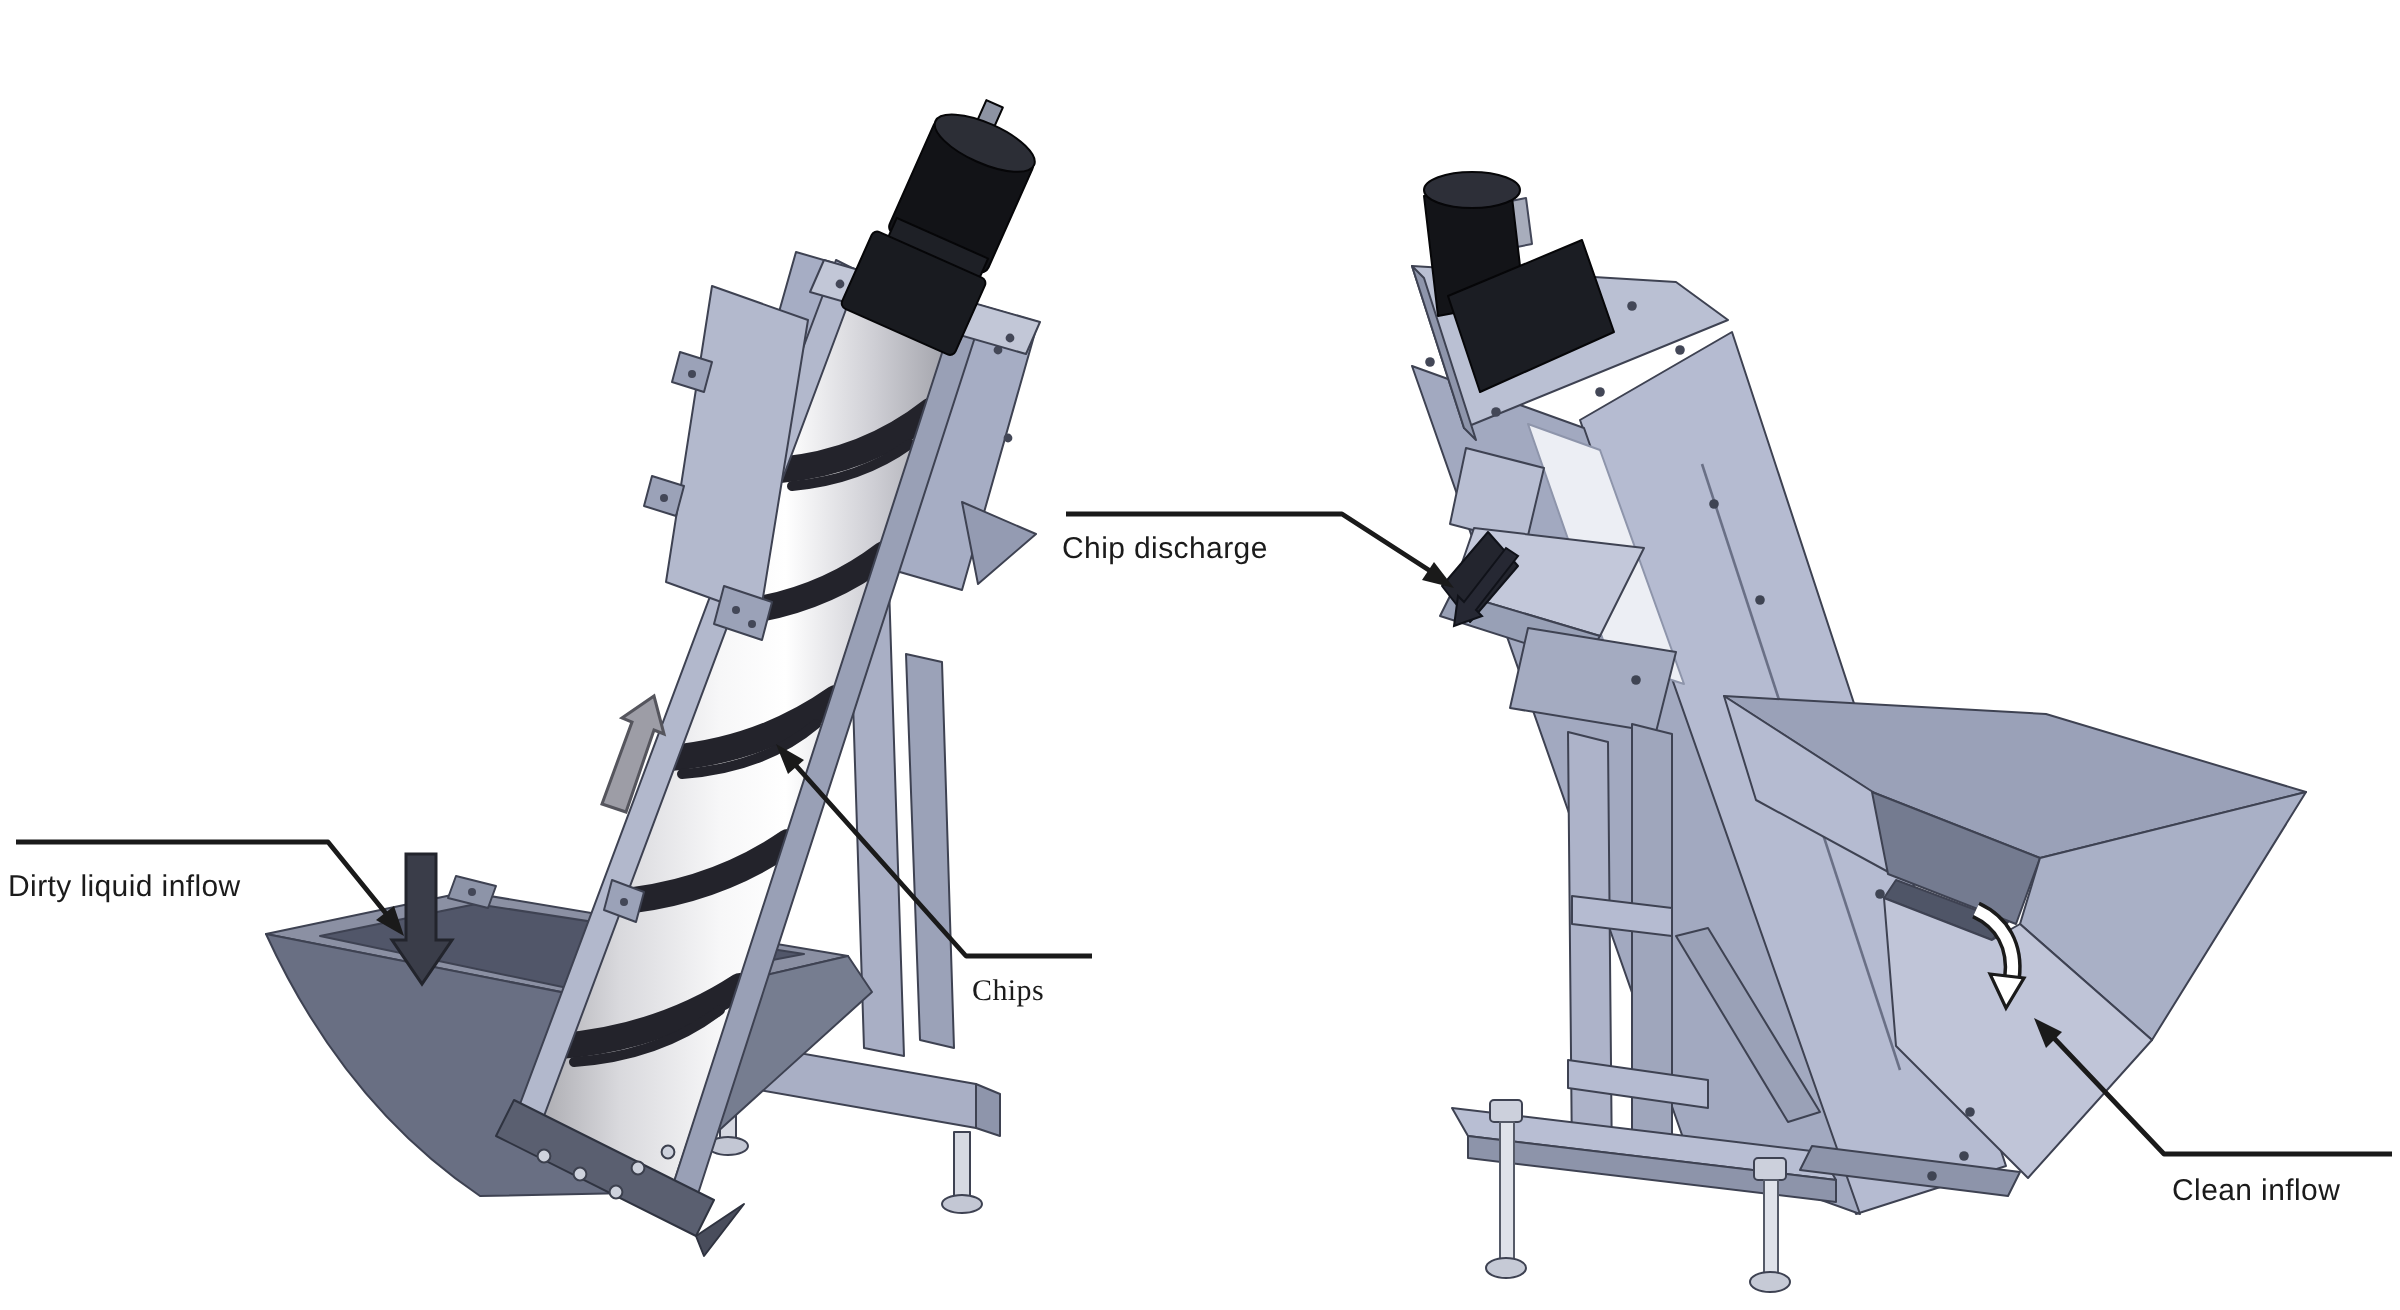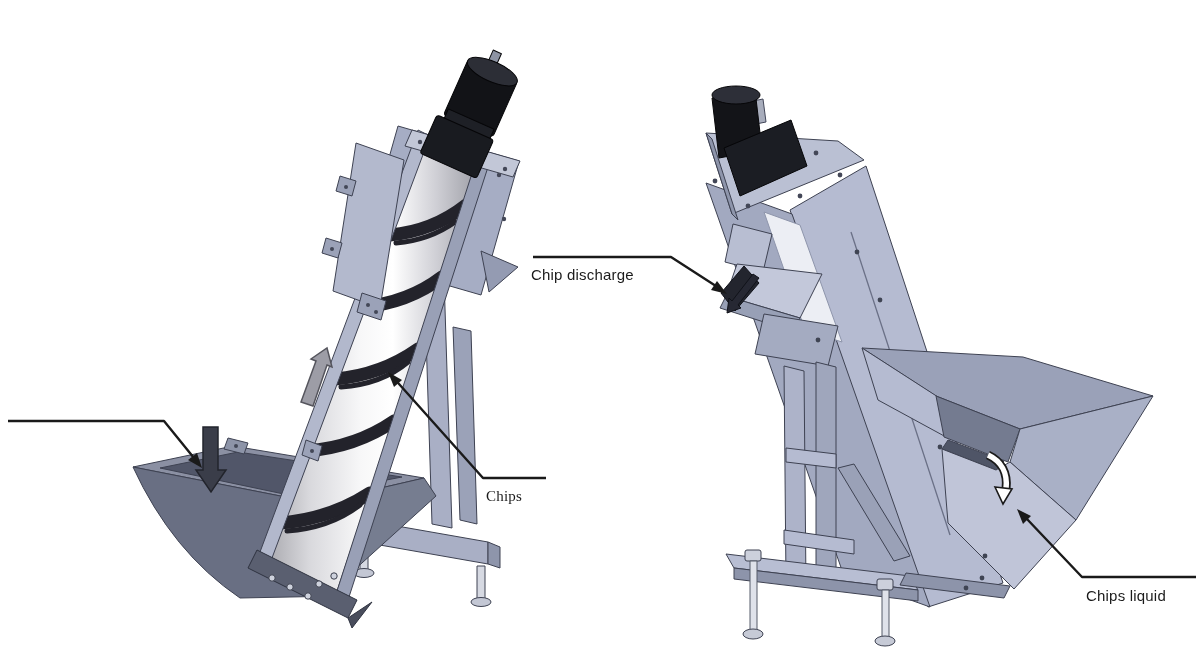--- a/index.html
+++ b/index.html
@@ -236,20 +236,21 @@
     <polygon points="388,372 402,380 394,387" fill="#1a1a1a" stroke="none"></polygon>
 
     <path d="M533,257 L671,257 L719,288"></path>
     <polygon points="727,294 717,281 711,290" fill="#1a1a1a" stroke="none"></polygon>
 
     <path d="M1196,577 L1082,577 L1026,518"></path>
     <polygon points="1017,509 1031,516 1023,524" fill="#1a1a1a" stroke="none"></polygon>
   </g>
 </svg>
 
+<span class="lbl" style="left:4px;  top:396px;">Dirty liquid inflow</span>
 
 <span class="lbl" style="left:486px; top:449px;font-family:Liberation Serif, serif;">Chips</span>
 
 <span class="lbl" style="left:531px; top:227px;">Chip discharge</span>
 
-<span class="lbl" style="left:1086px; top:548px;">Chips liquid</span>
+<span class="lbl" style="left:1086px; top:548px;">Clean inflow</span>
 
 </div>
 
 </body></html>

